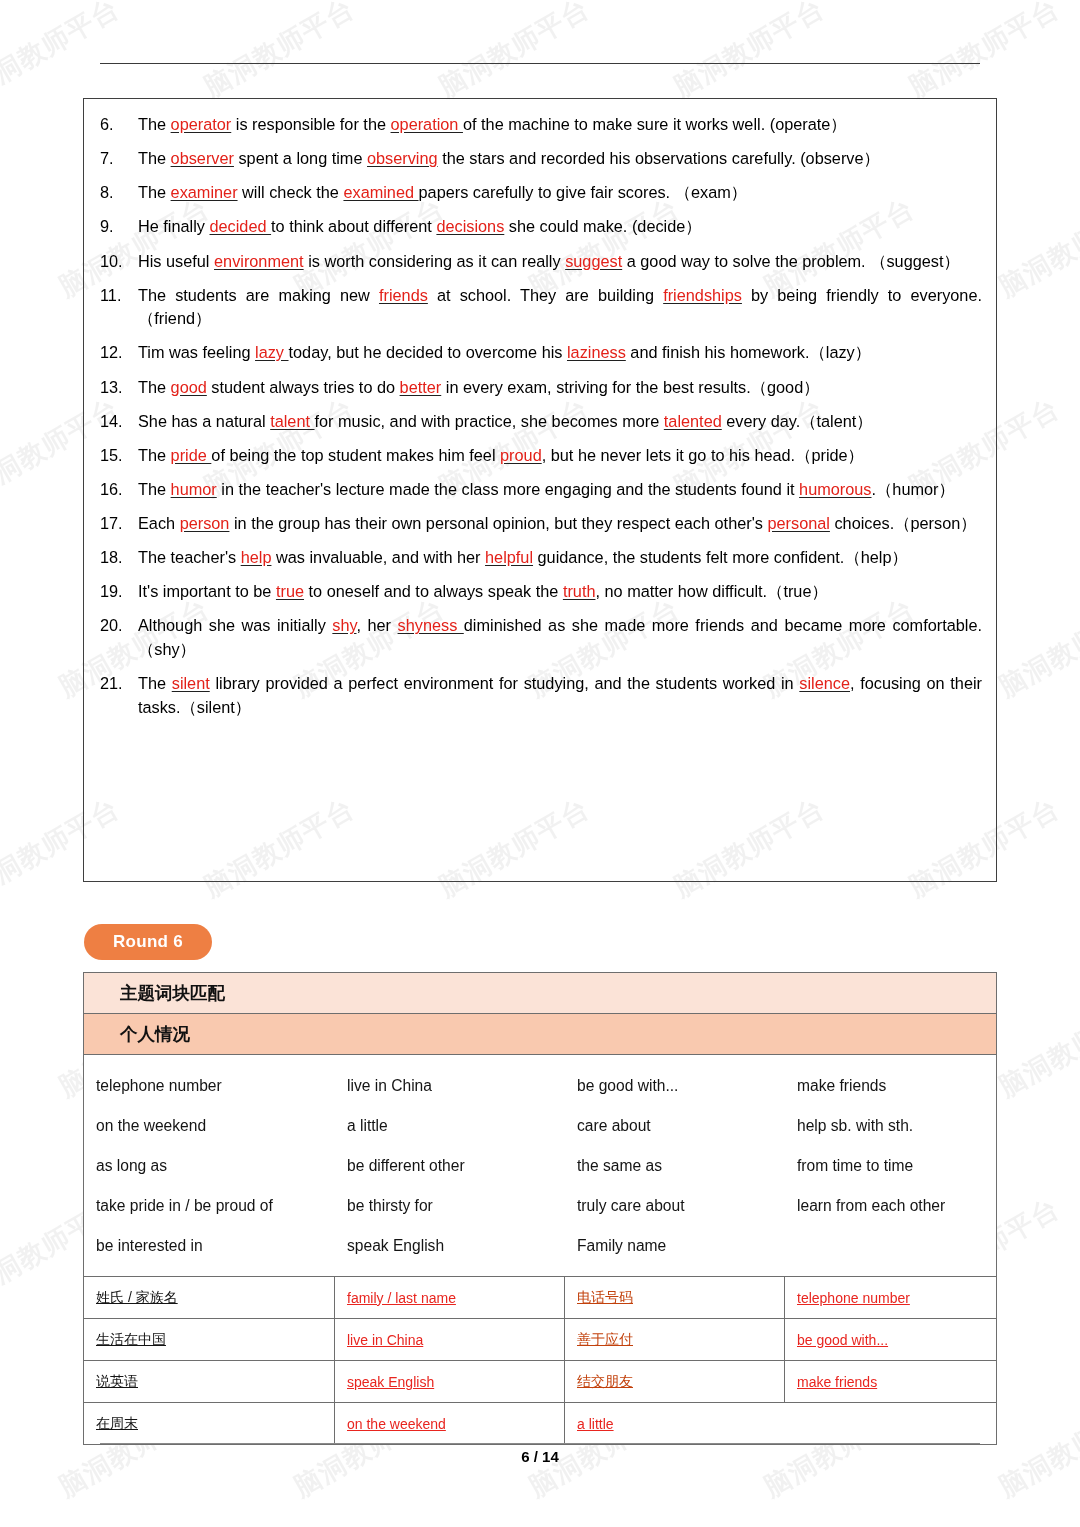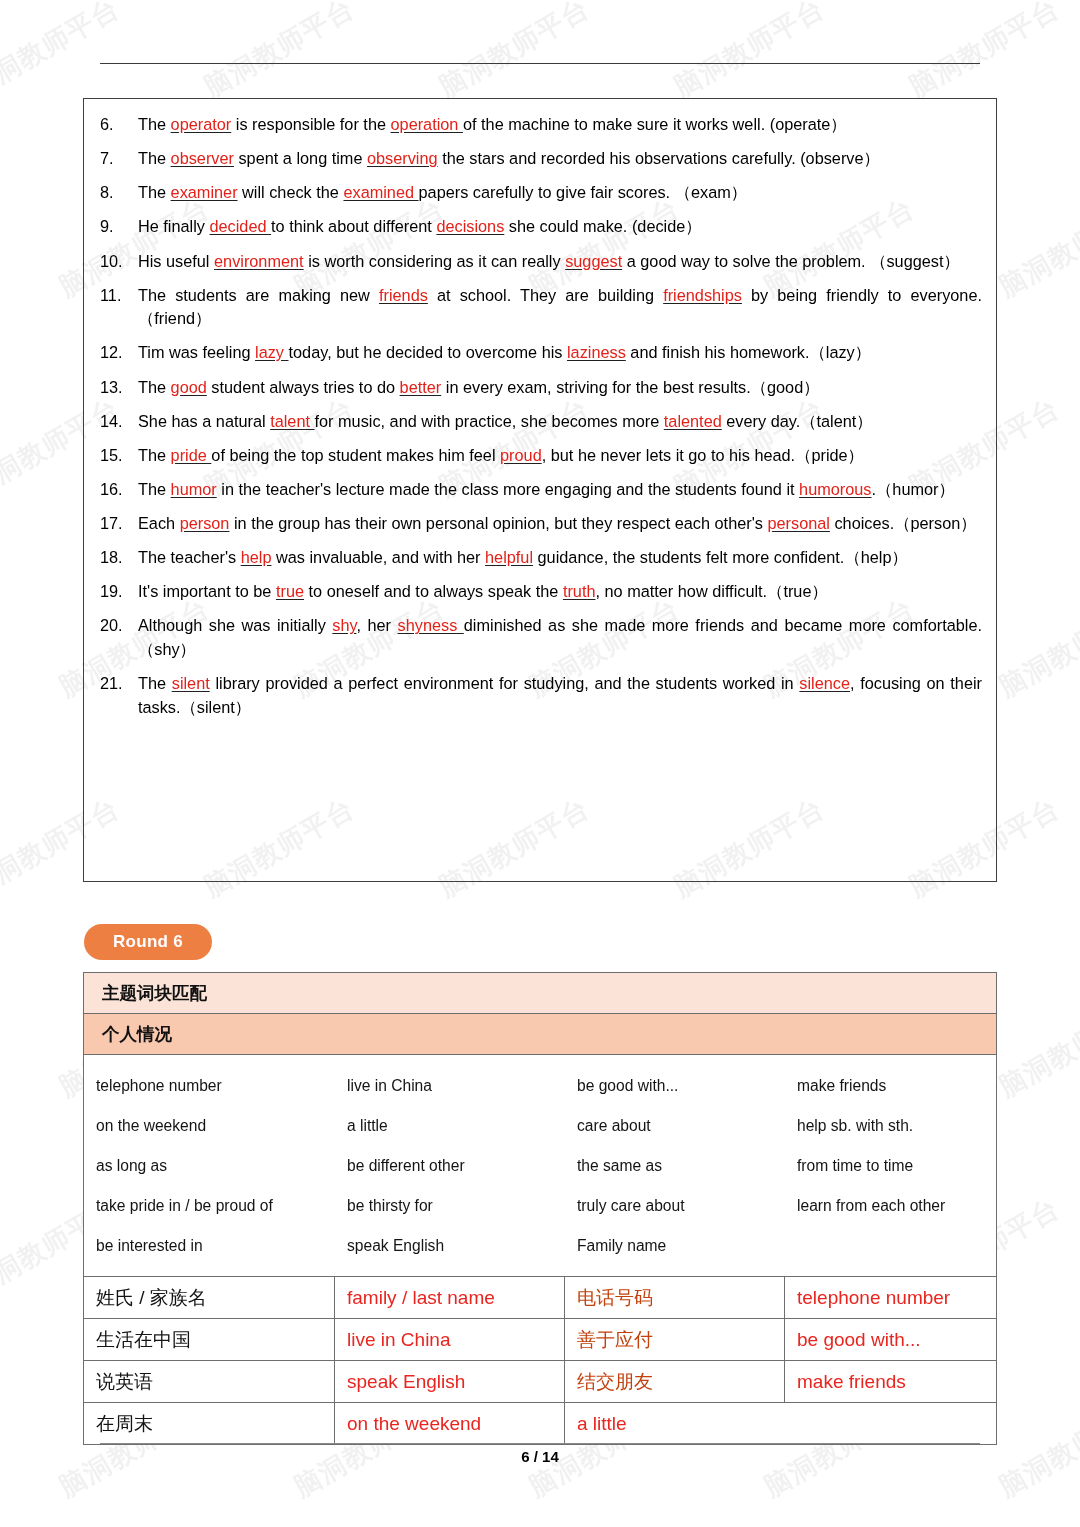--- a/index.html
+++ b/index.html
@@ -137,21 +137,21 @@
     width: 914px;
     border: 1.3px solid #6e6e6e;
     box-sizing: border-box;
     background: #ffffff;
   }
   .hdr-row {
     box-sizing: border-box;
     height: 41px;
     display: flex;
     align-items: center;
-    padding-left: 18px;
+    padding-left: 36px;
     font-size: 17.5px;
     font-weight: bold;
     color: #111;
   }
   #hdr-title { background: #fbe3d7; border-bottom: 1.3px solid #6e6e6e; }
   #hdr-topic { background: #f9c9af; border-bottom: 1.3px solid #6e6e6e; }
 
   
   #word-bank {
     padding: 11px 0 10px 0;
@@ -179,22 +179,23 @@
     height: 41px;
     align-items: stretch;
     border-bottom: 1.2px solid #6e6e6e;
   }
   .ans-row.last { border-bottom: none; }
   .ans-cell {
     box-sizing: border-box;
     display: flex;
     align-items: center;
     padding-left: 12px;
-    font-size: 19px;
+    font-size: 14px;
     border-right: 1.2px solid #6e6e6e;
+    text-decoration: underline;
   }
   .ans-cell.c0 { flex: 0 0 251px; color: #141414; }
   .ans-cell.c1 { flex: 0 0 230px; color: #e8251f; }
   .ans-cell.c2 { flex: 0 0 220px; color: #c2410c; }
   .ans-cell.c3 { flex: 1 1 auto;  color: #e8251f; border-right: none; }
 </style>
 </head>
 <body>
 
 <div id="watermark-layer">

